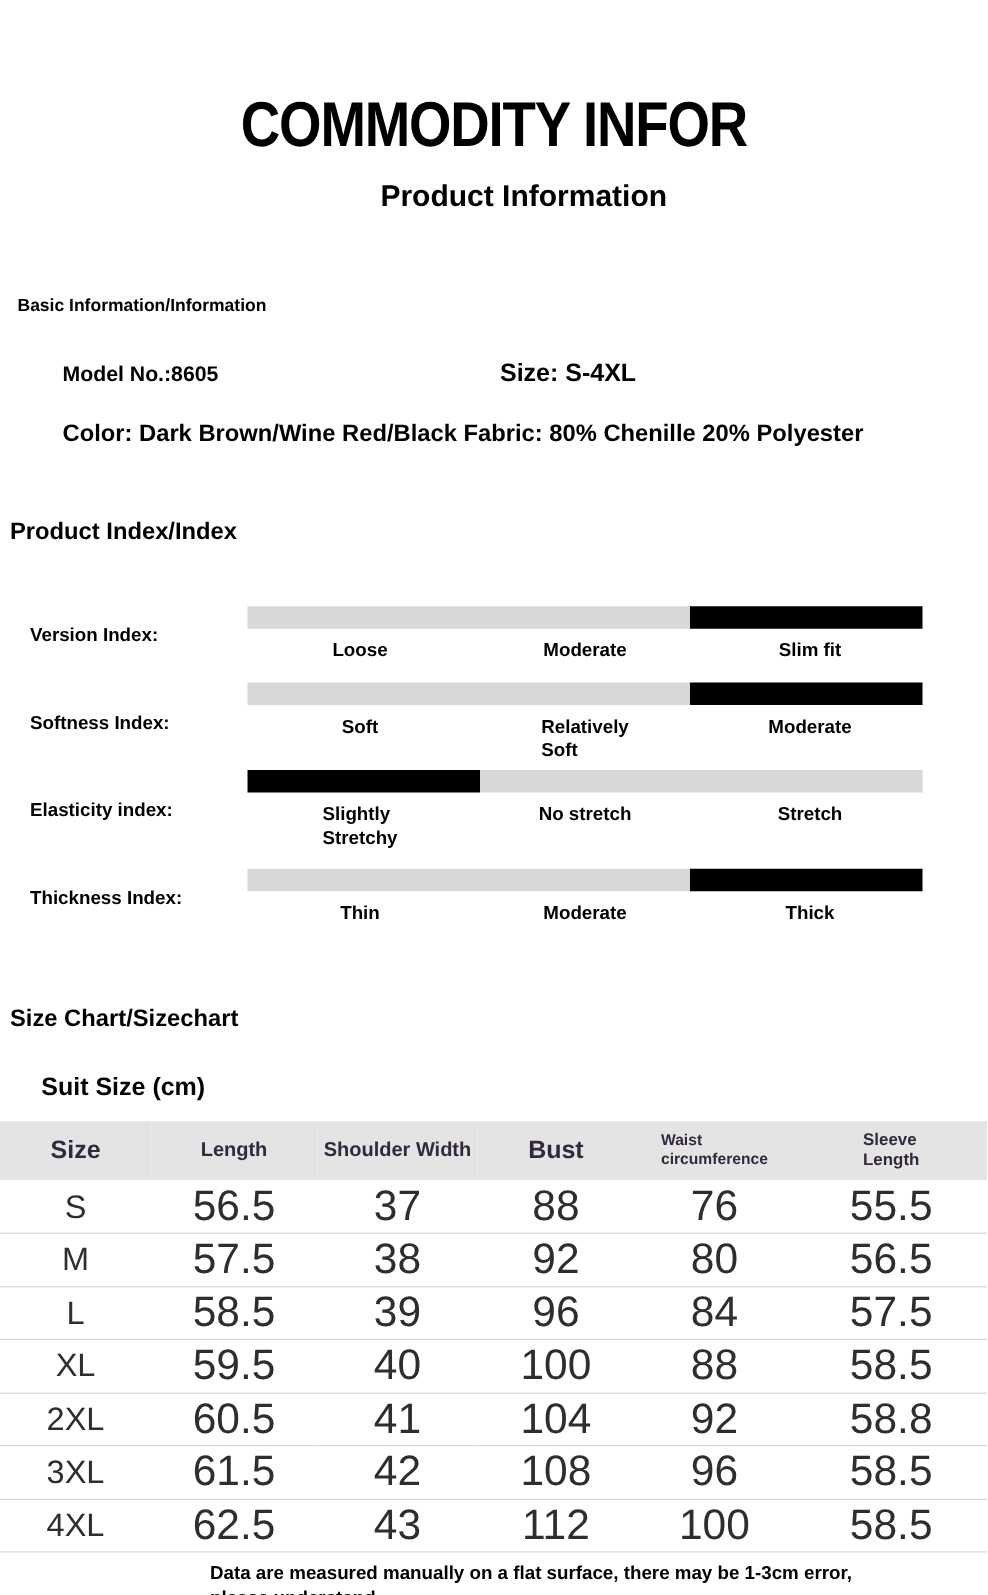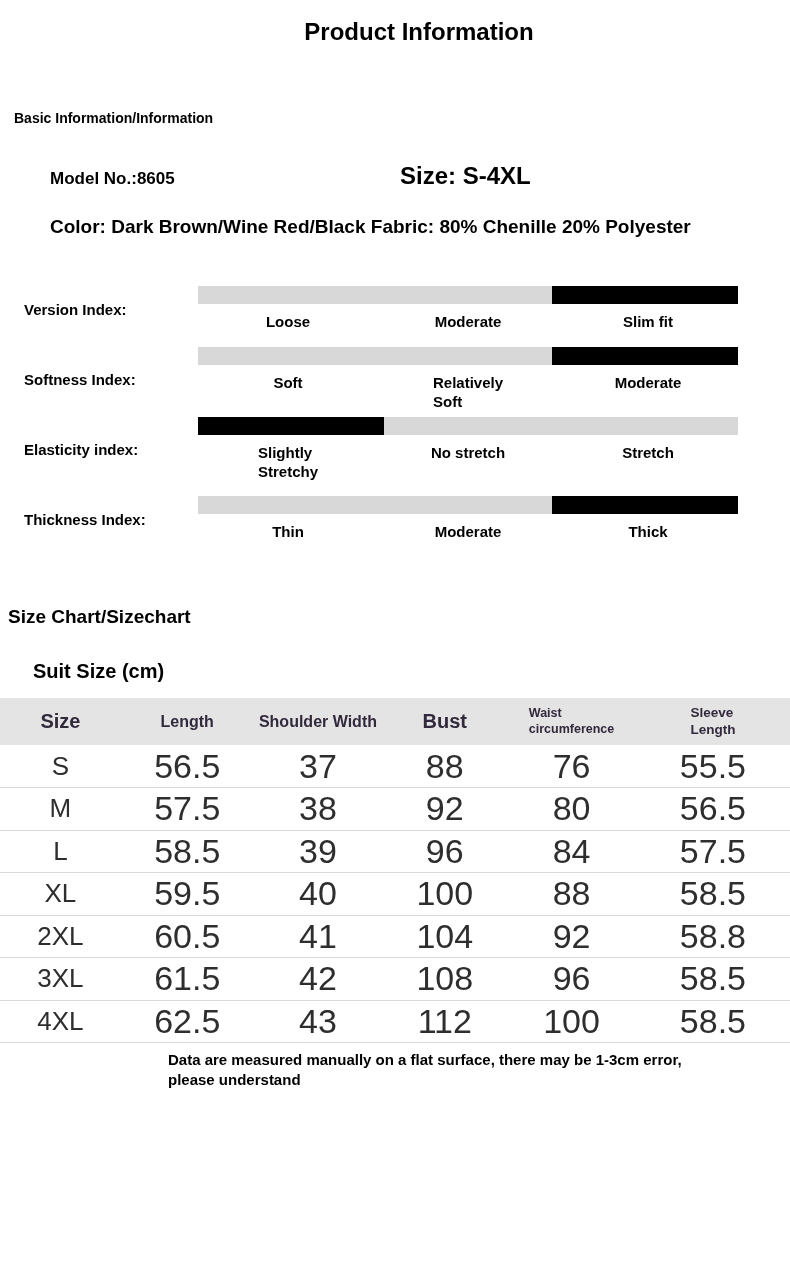--- a/index.html
+++ b/index.html
@@ -18,21 +18,21 @@
 
   
   .title{margin-top:72px;text-align:center;}
   .title span{display:inline-block;font-size:46px;font-weight:700;letter-spacing:-1px;transform:scale(.95,1.1);transform-origin:center;}
   .subtitle{margin-top:18px;text-align:center;font-size:24px;font-weight:700;padding-left:48px;}
 
   
   .basic-heading{margin:64px 0 0 14px;font-size:14px;font-weight:700;}
   .model-row{display:flex;align-items:baseline;margin:36px 0 0 50px;}
   .model{width:350px;font-size:17px;font-weight:700;}
-  .size-range{font-size:24px;font-weight:700;}
+  .size-range{font-size:20px;font-weight:700;}
   .color-line{margin:26px 0 0 50px;font-size:19px;font-weight:700;}
 
   
   .section-heading{margin:56px 0 0 8px;font-size:19px;font-weight:700;}
   #index-rows{margin-top:36px;}
   .index-row{display:flex;min-height:70px;align-items:center;}
   .index-label{width:198px;padding-left:24px;font-size:15px;font-weight:700;padding-top:2px;line-height:1.2;}
   .index-main{width:540px;}
   .index-bar{height:18px;display:flex;width:100%;}
   .index-bar .seg{height:100%;}
@@ -56,31 +56,33 @@
   tbody td:first-child{font-size:26px;}
 
   
   .note{margin:7px 0 0 168px;font-size:15px;font-weight:700;line-height:1.35;white-space:pre-line;}
 </style>
 </head>
 <body>
 
 <div class="page">
 
+  <h1 class="title"><span>COMMODITY INFOR</span></h1>
   <h2 class="subtitle">Product Information</h2>
 
   <div class="basic-heading">Basic Information/Information</div>
 
   <div class="model-row">
     <span class="model">Model No.:8605</span>
     <span class="size-range">Size: S-4XL</span>
   </div>
 
   <div class="color-line">Color: Dark Brown/Wine Red/Black Fabric: 80% Chenille 20% Polyester</div>
 
+  <div class="section-heading">Product Index/Index</div>
 
   <div id="index-rows">
       <div class="index-row">
         <div class="index-label">Version Index:</div>
         <div class="index-main">
           <div class="index-bar">
             <div class="seg" style="width: 65.5%; background: rgb(216, 216, 216);"></div>
             <div class="seg" style="width: 34.5%; background: rgb(0, 0, 0);"></div>
           </div>
           <div class="index-scale">

